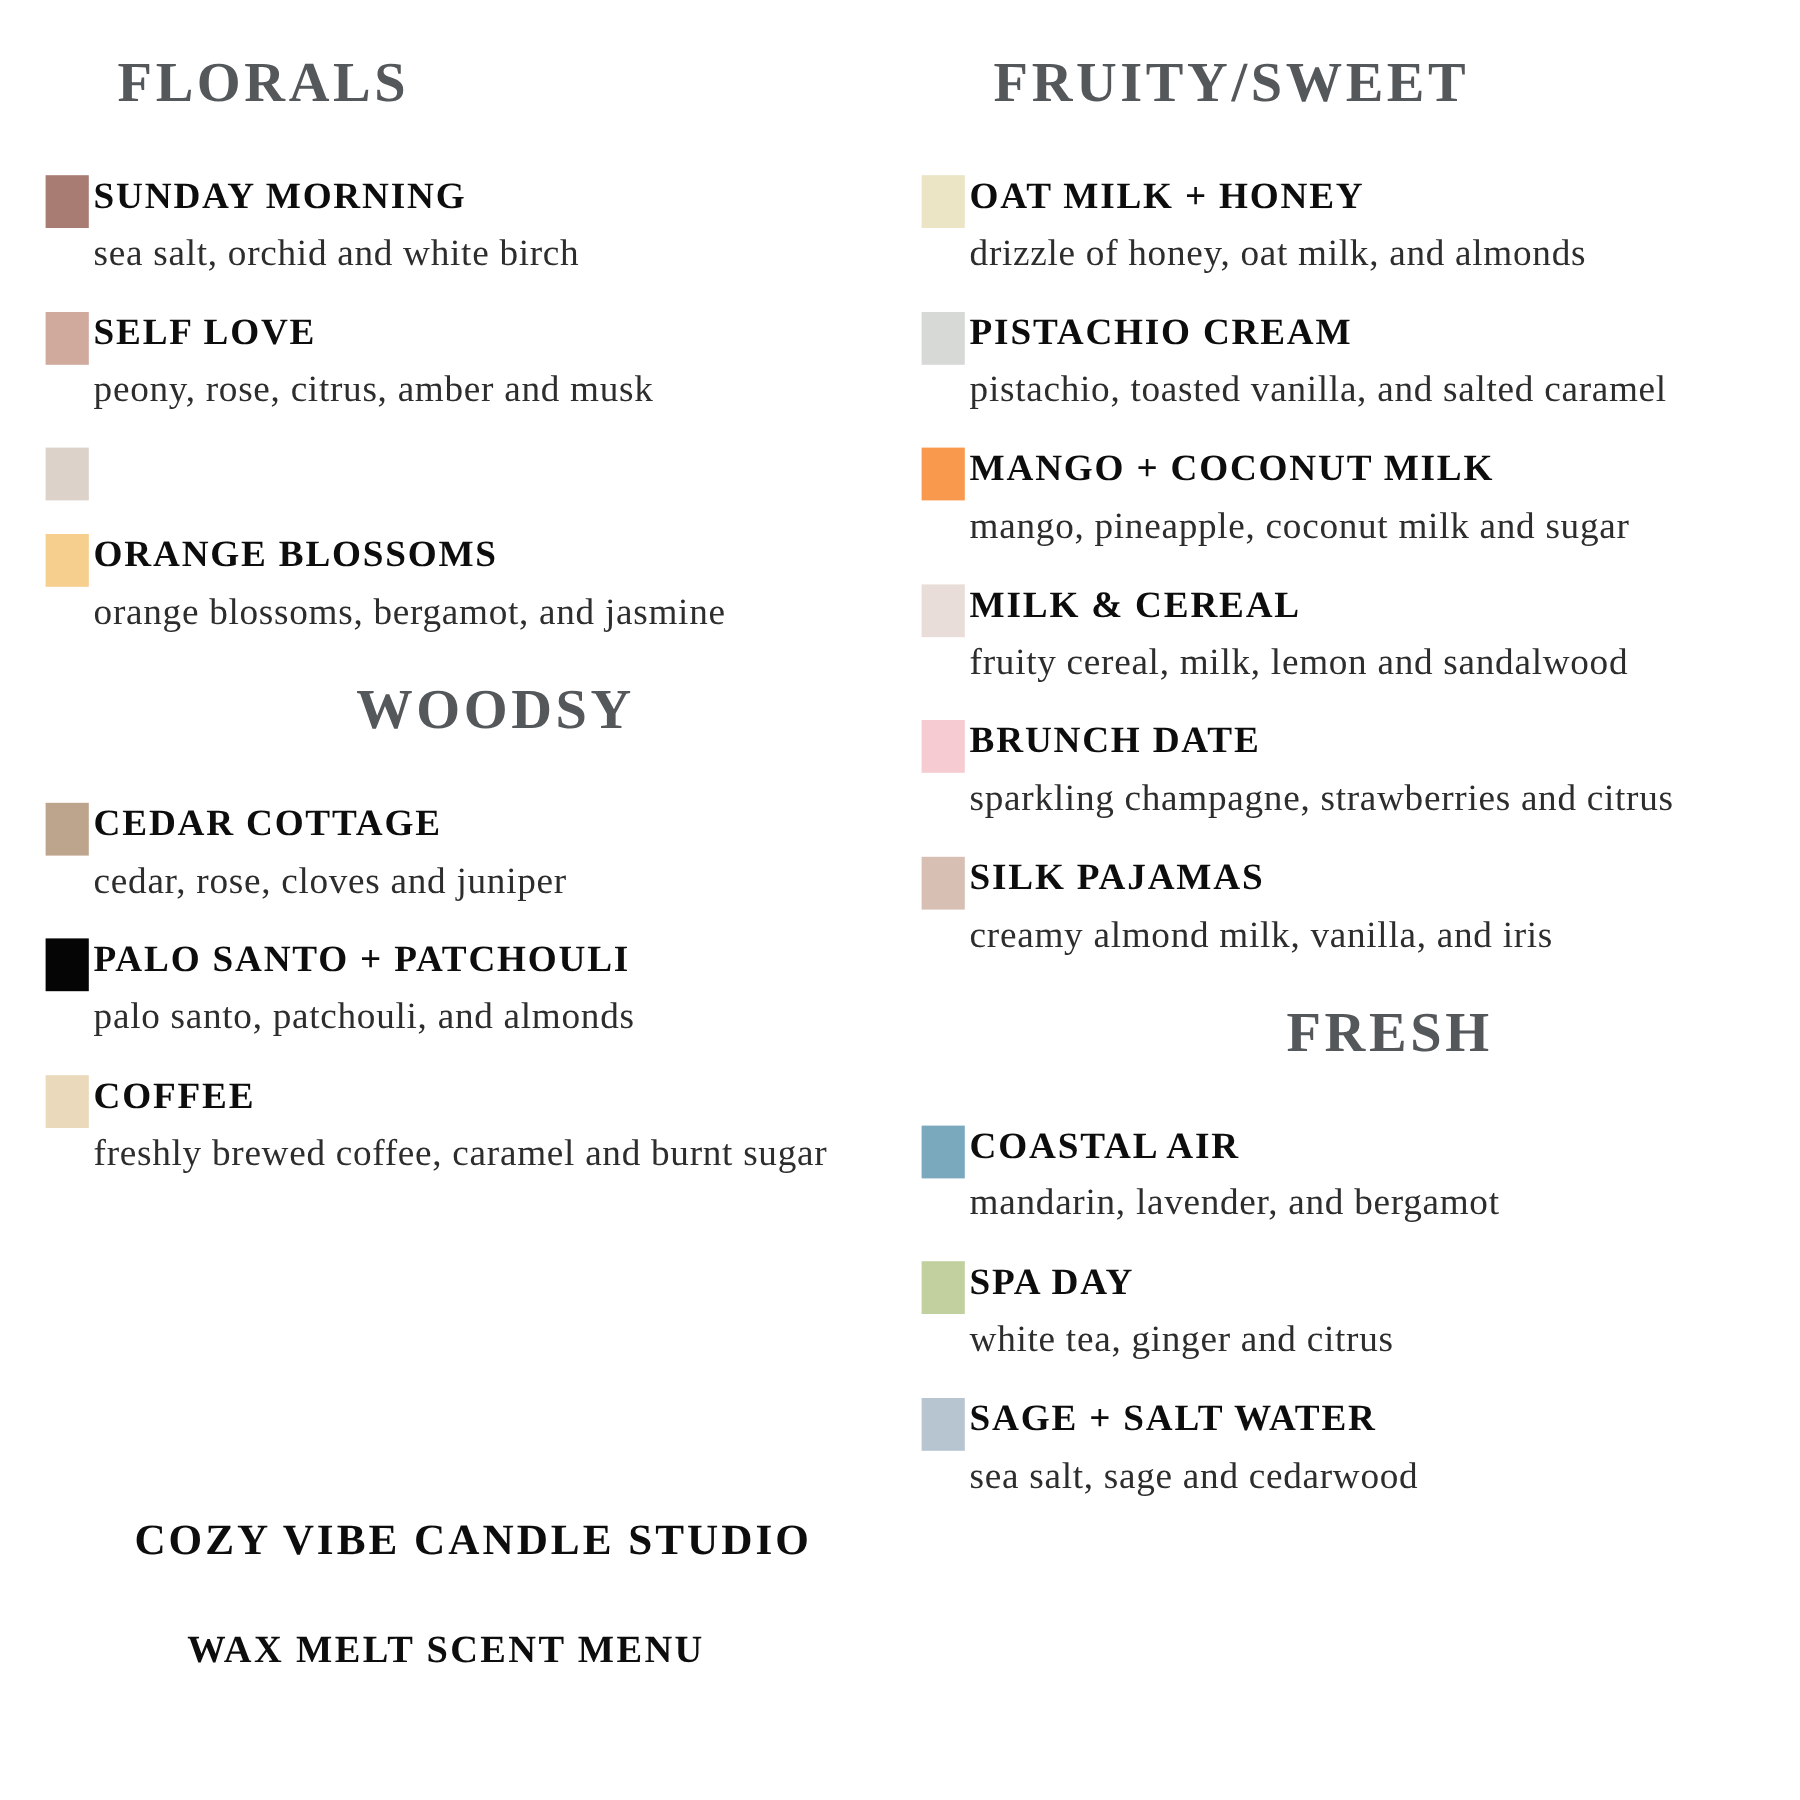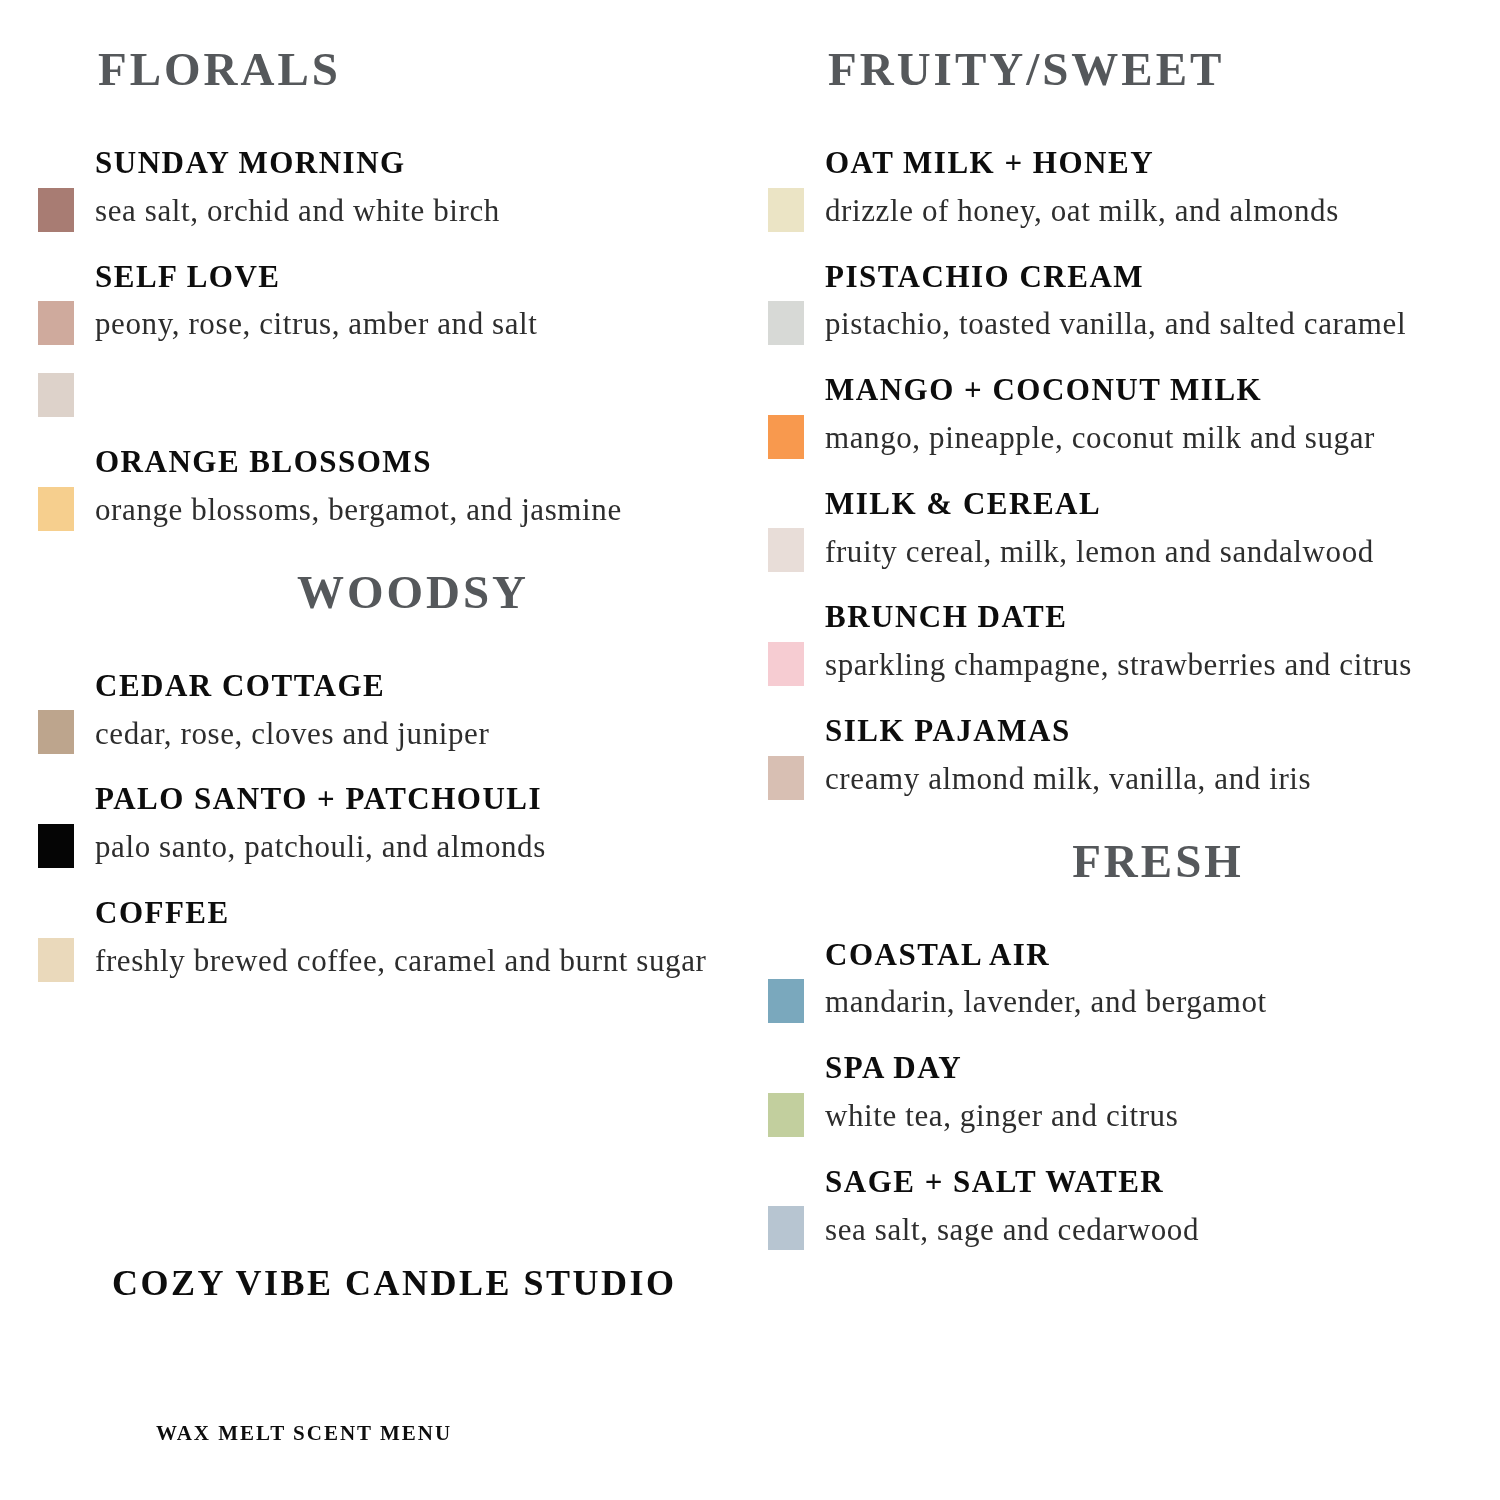--- a/index.html
+++ b/index.html
@@ -23,22 +23,22 @@
     font-weight: 600;
     letter-spacing: 3px;
     line-height: 1.15;
     color: var(--header-color, #55585b);
     margin: 0 0 48px 60px;
   }
   .section-title:not(:first-child) { margin-top: 34px; text-align: center; }
 
   .scent-item {
     display: flex;
-    align-items: flex-end;
-    gap: 21px;
+    align-items: flex-start;
+    gap: 4px;
     margin-bottom: 26px;
   }
   .swatch {
     flex: 0 0 auto;
     width: 36px; height: 44px;
     margin-top: 2px;
     background: #ccc;
   }
   .scent-name {
     font-size: 31px;
@@ -61,22 +61,22 @@
   .footer-line1 {
     position: absolute;
     left: 112px; top: 1262px;
     font-size: 36px; font-weight: 700;
     letter-spacing: 2.5px;
     color: var(--name-color, #0d0d0d);
     white-space: nowrap;
   }
   .footer-line2 {
     position: absolute;
-    left: 156px; top: 1421px;
-    font-size: 21px; font-weight: 700;
+    left: 156px; top: 1356px;
+    font-size: 32px; font-weight: 700;
     letter-spacing: 2px;
     color: var(--name-color, #0d0d0d);
     white-space: nowrap;
     text-align: center;
   }
 </style>
 </head>
 <body>
 
 <div class="canvas">
@@ -86,21 +86,21 @@
         <span class="swatch" style="background: rgb(168, 124, 115);"></span>
         <div class="scent-text">
           <div class="scent-name">SUNDAY MORNING</div>
           <div class="scent-desc">sea salt, orchid and white birch</div>
         </div>
       </div>
       <div class="scent-item">
         <span class="swatch" style="background: rgb(207, 170, 157);"></span>
         <div class="scent-text">
           <div class="scent-name">SELF LOVE</div>
-          <div class="scent-desc">peony, rose, citrus, amber and salt</div>
+          <div class="scent-desc">peony, rose, citrus, amber and musk</div>
         </div>
       </div>
       <div class="scent-item">
         <span class="swatch" style="background: rgb(221, 210, 202);"></span>
       </div>
       <div class="scent-item">
         <span class="swatch" style="background: rgb(246, 207, 142);"></span>
         <div class="scent-text">
           <div class="scent-name">ORANGE BLOSSOMS</div>
           <div class="scent-desc">orange blossoms, bergamot, and jasmine</div>

